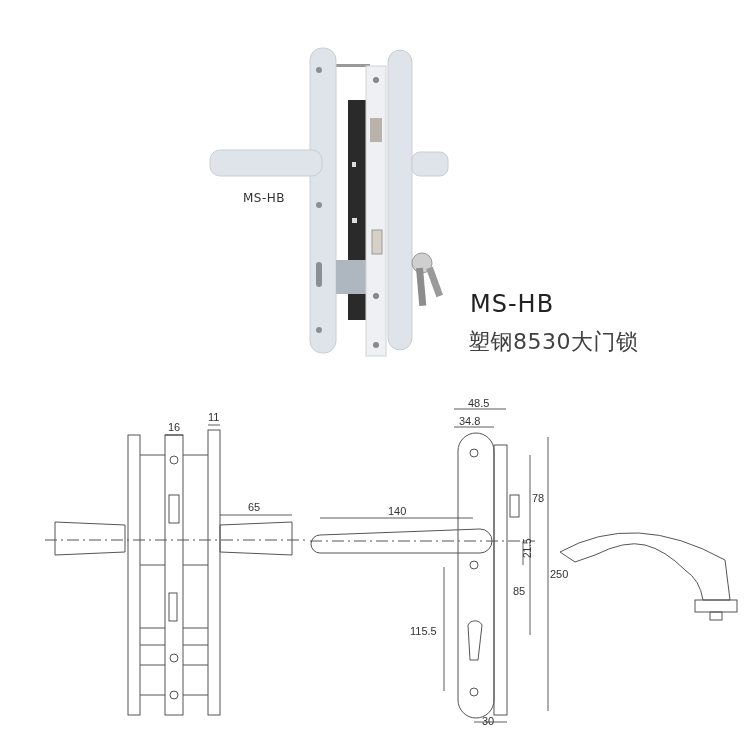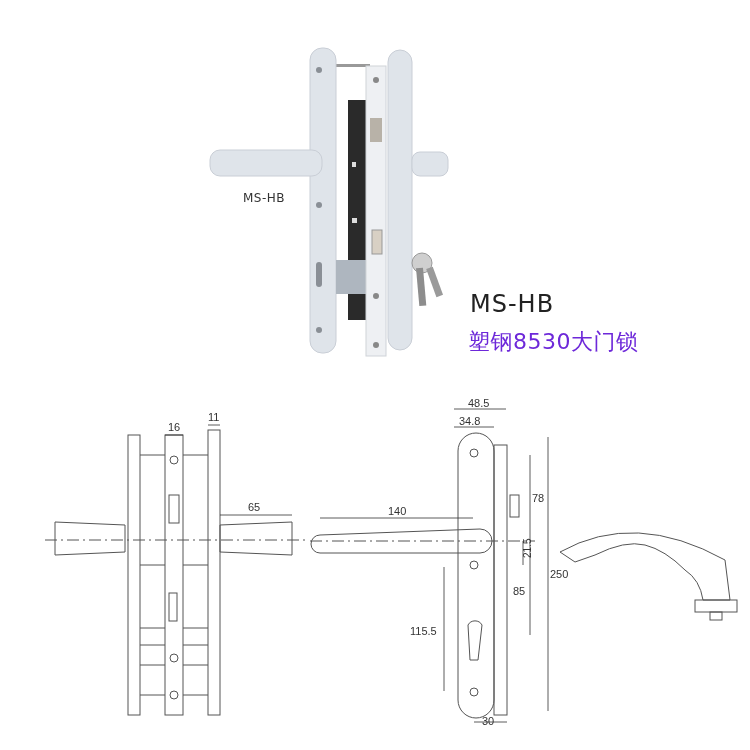--- a/index.html
+++ b/index.html
@@ -1,20 +1,20 @@
 <!DOCTYPE html>
 <html><head>
 <meta charset="utf-8">
 <style>
   html, body { margin:0; padding:0; background:#ffffff; }
   body { width:750px; height:750px; position:relative; overflow:hidden; font-family:"DejaVu Sans", sans-serif; }
   .abs { position:absolute; }
   .photo-label { left:243px; top:191px; font-size:12px; color:#333; letter-spacing:0.5px; }
   .model-title { left:470px; top:290px; font-size:24px; color:#222; letter-spacing:1px; }
-  .model-sub { left:468px; top:327px; font-size:22px; color:#6d28d9; letter-spacing:0.5px; }
+  .model-sub { left:468px; top:327px; font-size:22px; color:#404040; letter-spacing:0.5px; }
   svg text { font-family:"Liberation Sans", sans-serif; fill:#333; }
 </style>
 </head>
 <body>
 
 <svg class="abs" style="left:200px;top:40px" width="260" height="320" viewBox="0 0 260 320">
 
   <rect x="135" y="24" width="35" height="3" fill="#999"></rect>
 
   <rect x="110" y="8" width="26" height="305" rx="12" fill="#dfe4ea" stroke="#c9ced6"></rect>

